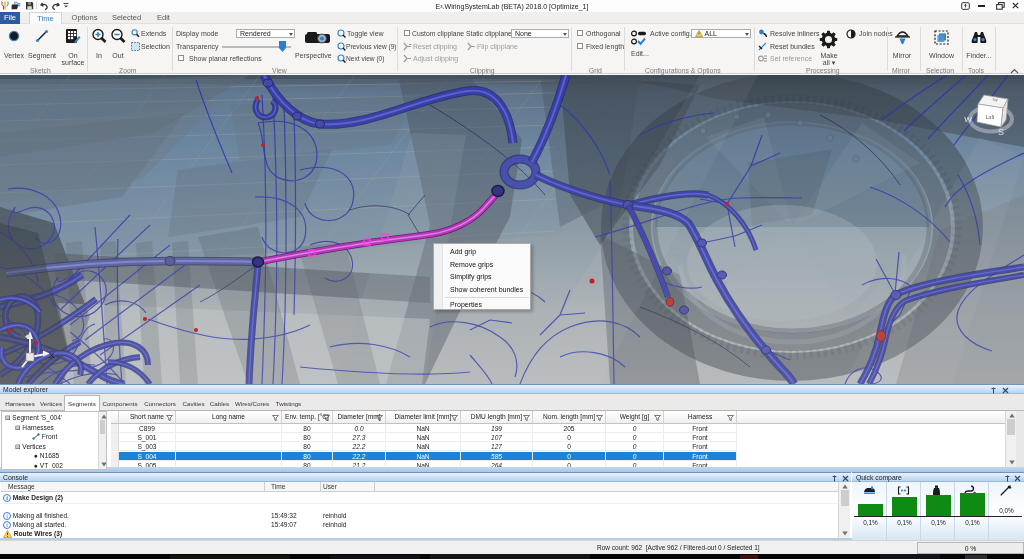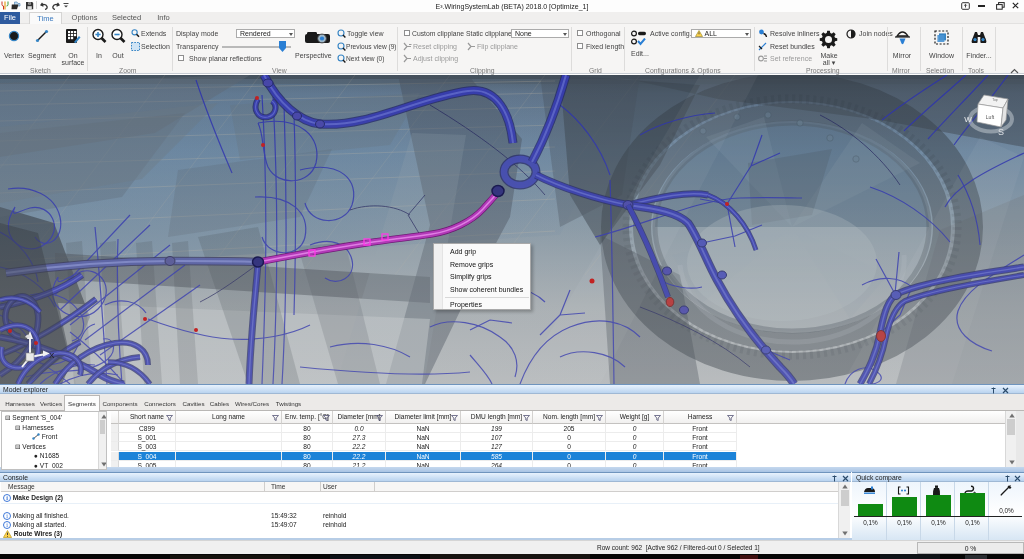--- a/index.html
+++ b/index.html
@@ -98,21 +98,21 @@
       </svg>
     <svg class="abs" style="left:1012px;top:2px;" width="7" height="7" viewBox="0 0 7 7">
         <path d="M0.8 0.8 L6.2 6.2 M6.2 0.8 L0.8 6.2" stroke="#222" stroke-width="1.2"></path>
       </svg>
   </div>
   <div id="tabrow">
     <div class="tab" id="tab-file">File</div>
     <div class="tab" id="tab-home">Time</div>
     <div class="tab" style="left:63px;width:43px;">Options</div>
     <div class="tab" style="left:106px;width:41px;">Selected</div>
-    <div class="tab" style="left:147px;width:33px;">Info</div>
+    <div class="tab" style="left:147px;width:33px;">Edit</div>
   </div>
   <div id="ribbon">
 
     <svg class="abs" style="left:8px;top:6px;" width="12" height="12" viewBox="0 0 12 12">
         <circle cx="6" cy="6" r="4.6" fill="#1a1a1a" stroke="#3584c4" stroke-width="1.2"></circle>
       </svg>
     <div class="rlabel" style="left:1px;top:28px;width:26px;text-align:center;">Vertex</div>
     <svg class="abs" style="left:35px;top:5px;" width="14" height="14" viewBox="0 0 14 14">
         <line x1="2.5" y1="11.5" x2="11.5" y2="2.5" stroke="#1a1a1a" stroke-width="1.4"></line>
         <circle cx="2.5" cy="11.5" r="1.6" fill="#3584c4"></circle>

